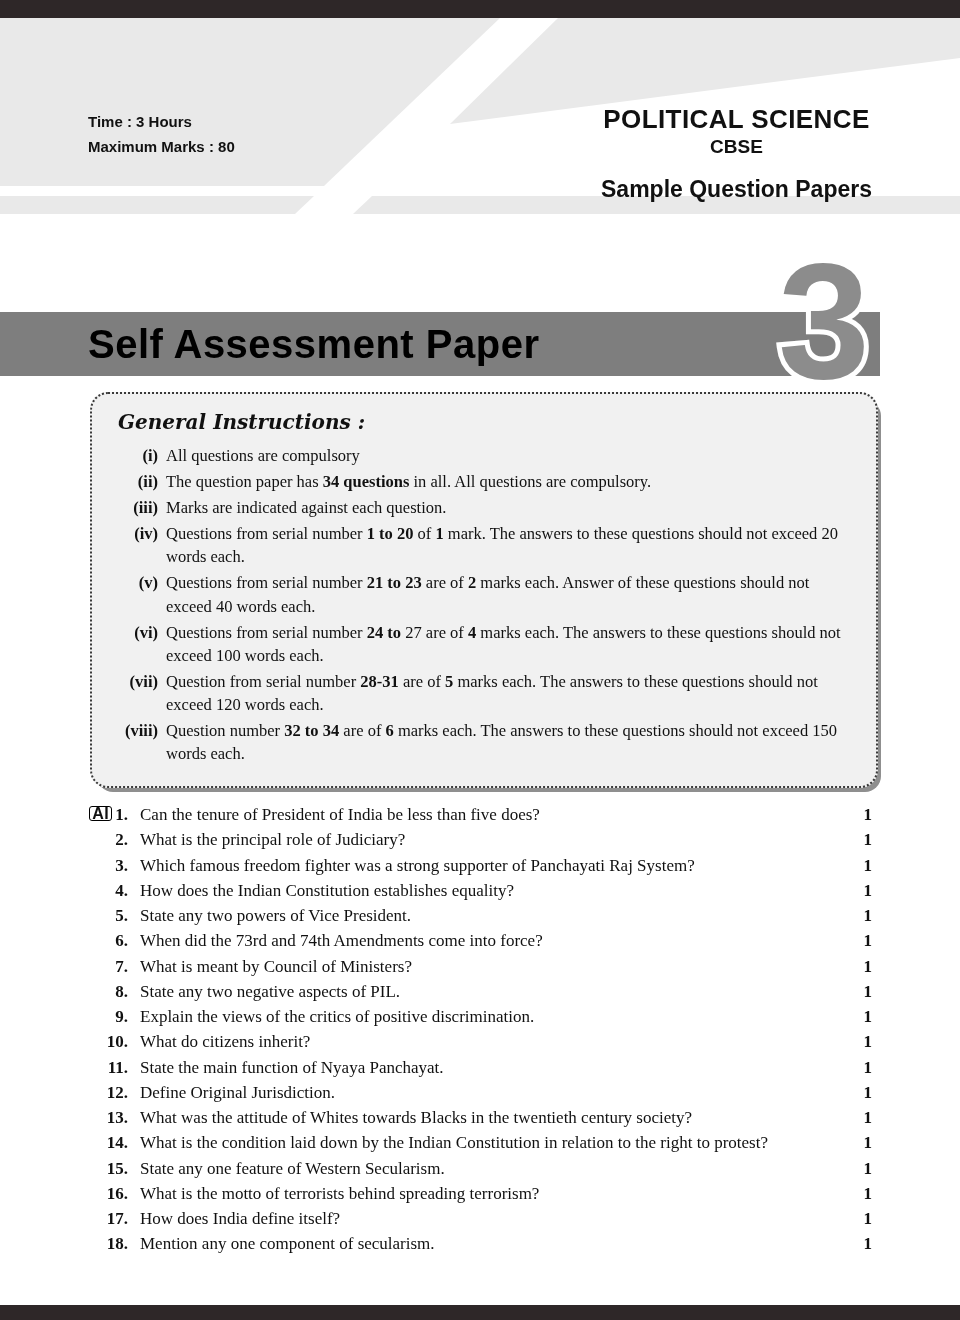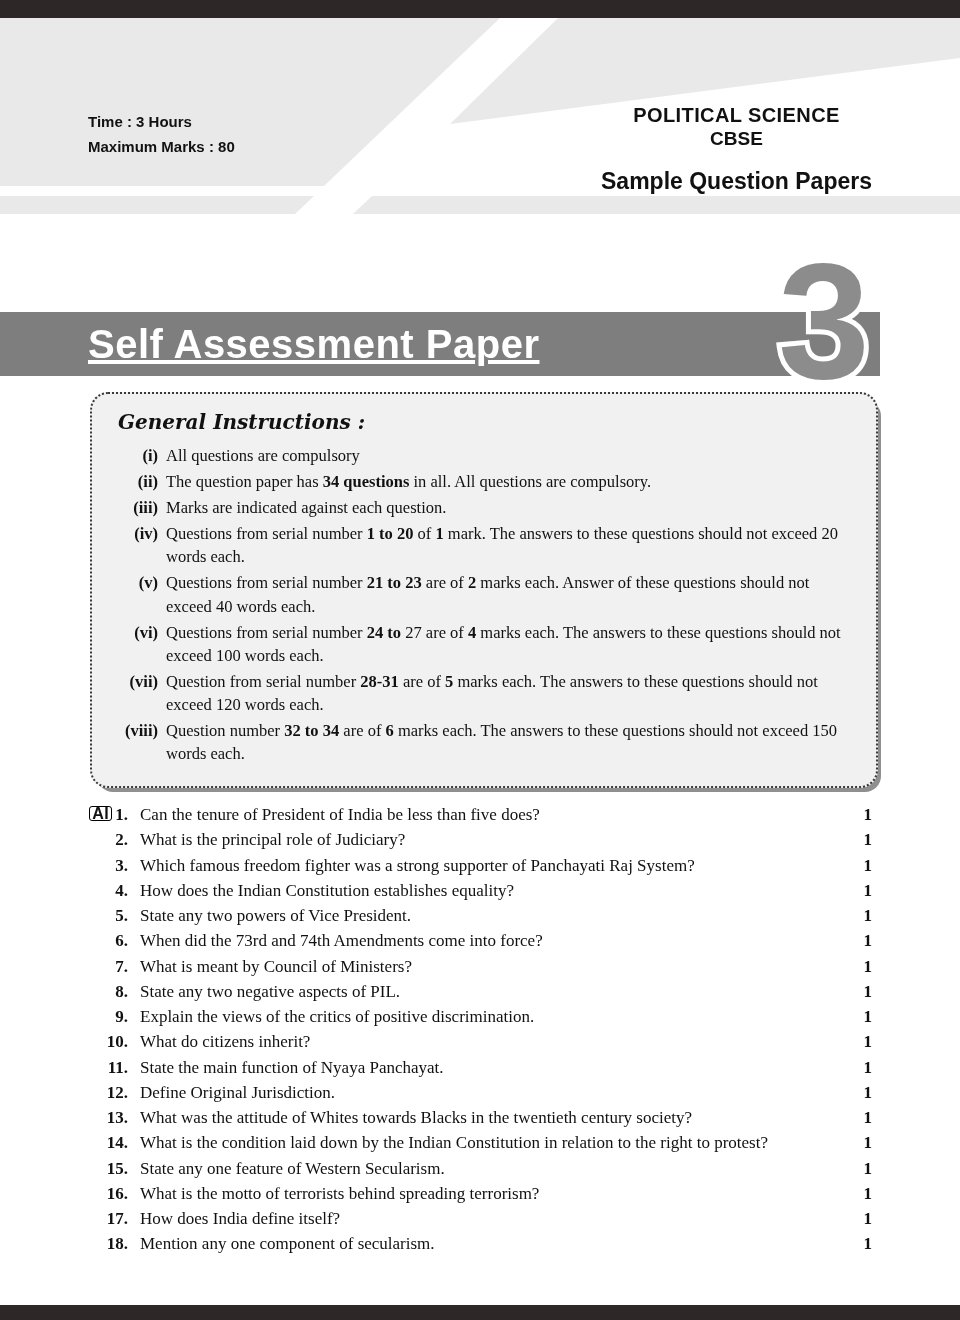--- a/index.html
+++ b/index.html
@@ -7,28 +7,28 @@
         font-family:"Liberation Sans",sans-serif;color:#111;}
 
   .topbar{position:absolute;top:0;left:0;width:100%;height:18px;background:var(--bar,#2e2728);}
   .bottombar{position:absolute;bottom:0;left:0;width:100%;height:15px;background:var(--bar,#2e2728);}
 
   .header{position:absolute;top:18px;left:0;width:960px;height:196px;}
   .header-bg{position:absolute;top:0;left:0;}
 
   .exam-meta{position:absolute;left:88px;top:92px;font-weight:bold;font-size:15px;line-height:1.65;}
   .title-block{position:absolute;right:88px;top:86px;text-align:center;}
-  .subject{font-size:20px;font-weight:bold;letter-spacing:.4px;}
+  .subject{font-size:26px;font-weight:bold;letter-spacing:.4px;}
   .board{font-size:19px;font-weight:bold;margin-top:1px;}
   .series{font-size:23px;font-weight:bold;margin-top:18px;}
 
   .banner{position:relative;margin-top:312px;height:64px;}
   .band{position:absolute;left:0;top:0;width:880px;height:64px;background:var(--band,#7e7e7e);
         display:flex;align-items:center;padding-left:88px;box-sizing:border-box;}
-  .band-title{font-size:40px;font-weight:bold;color:#ffffff;letter-spacing:.5px;text-decoration:underline;}
+  .band-title{font-size:40px;font-weight:bold;color:#000000;letter-spacing:.5px;}
   .big3{position:absolute;right:66px;top:-58px;overflow:visible;}
 
   .inst-box{margin:16px 82px 0 90px;background:var(--box,#f1f1f1);
             border:2px dotted #3a3a3a;border-radius:18px;
             padding:16px 26px 18px 20px;
             box-shadow:5px 6px 0 -2px #8f8f8f;}
   .inst-title{font-family:"DejaVu Serif",serif;font-style:italic;font-weight:bold;
               font-size:20px;margin:0 0 10px 6px;}
   .inst-row{display:grid;grid-template-columns:46px 1fr;column-gap:8px;
             font-family:"Liberation Serif",serif;font-size:16.5px;line-height:1.4;

